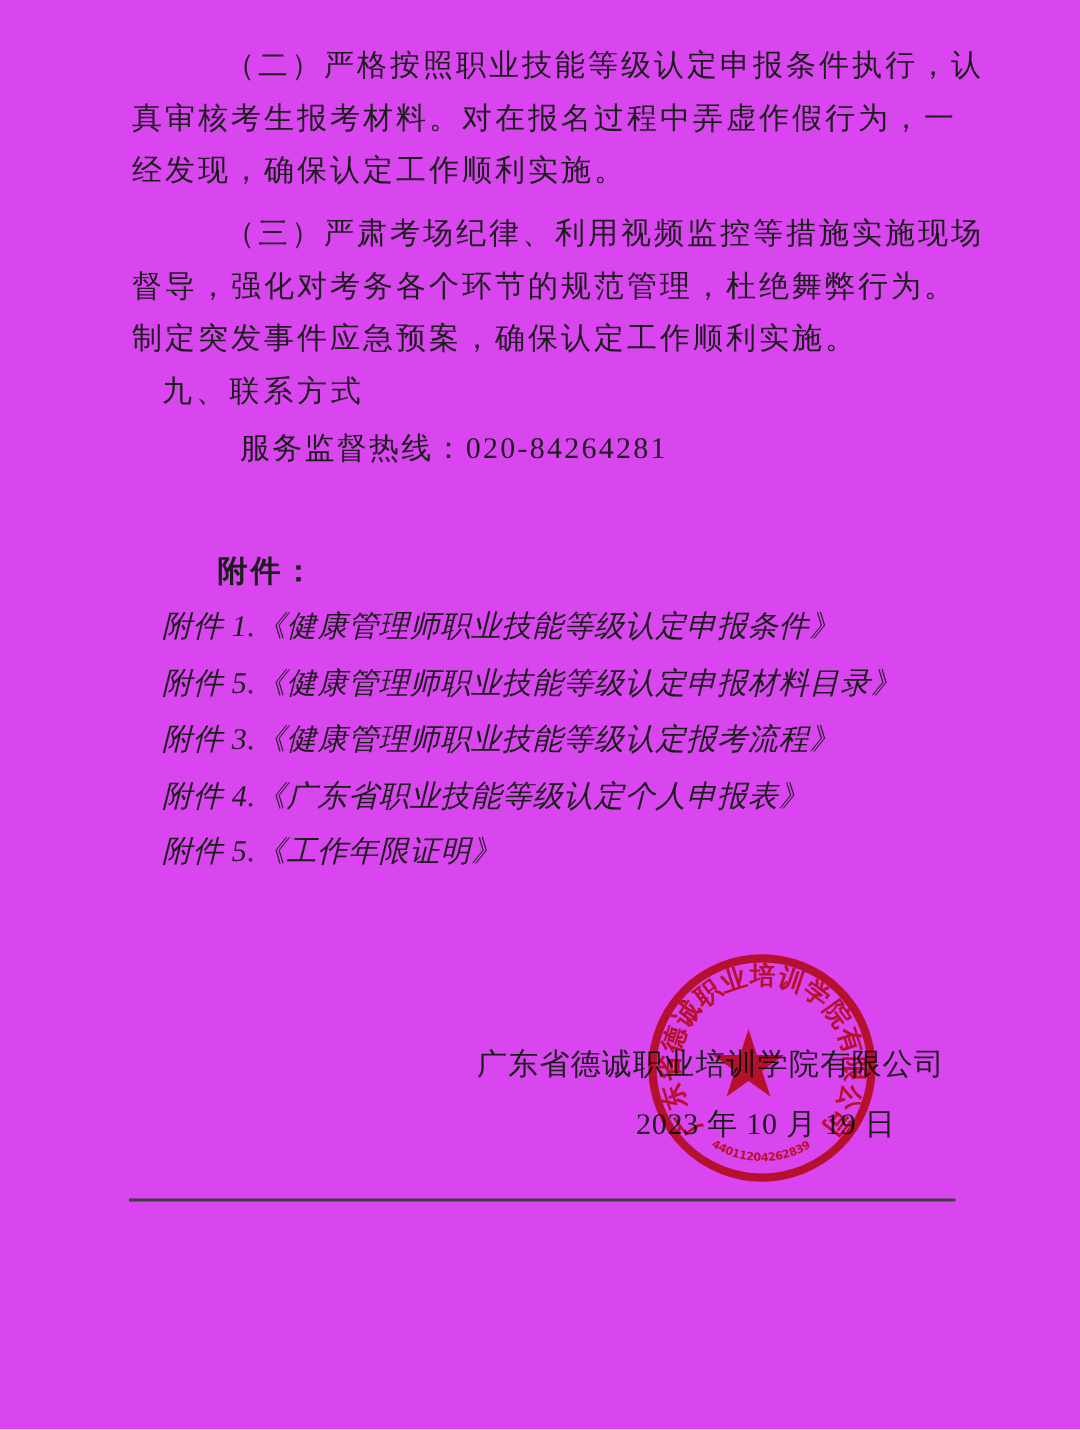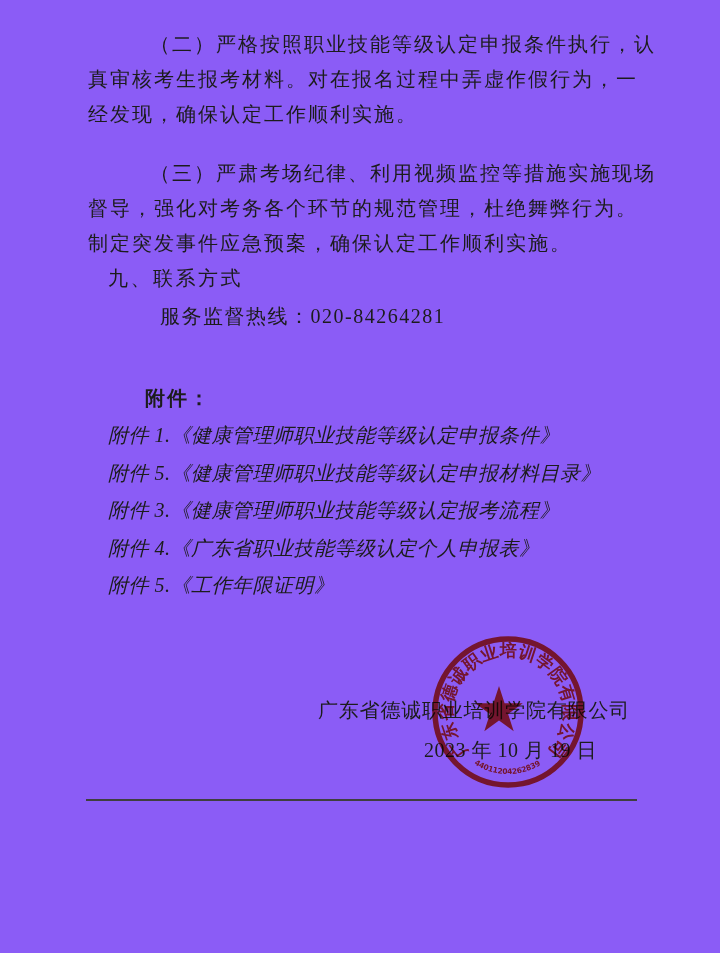--- a/index.html
+++ b/index.html
@@ -1,40 +1,40 @@
 <!DOCTYPE html>
 <html><head>
 <meta charset="utf-8">
 <style>
   html, body { margin: 0; padding: 0; background: #e8e8e8; }
   .page {
     position: relative;
     width: 720px;
     height: 953px;
     margin: 0 auto;
-    background: #8b5cf6;
+    background: #d946ef;
     overflow: hidden;
     font-family: "Liberation Serif", "DejaVu Serif", serif;
     color: #1c1c1c;
   }
   .content {
     position: absolute;
     left: 88px;
     top: 27px;
     width: 542px;
   }
   .para { margin: 0; }
   .para .line {
     height: 35px;
     line-height: 35px;
     font-size: 20px;
     letter-spacing: 2px;
     white-space: nowrap;
   }
-  .para.second { margin-top: 24px; }
+  .para.second { margin-top: 7px; }
   .para .line.indent { text-indent: 62px; }
   .section-heading {
     height: 35px;
     line-height: 35px;
     font-size: 20px;
     font-weight: normal;
     letter-spacing: 2.5px;
     margin-left: 20px;
     white-space: nowrap;
   }

